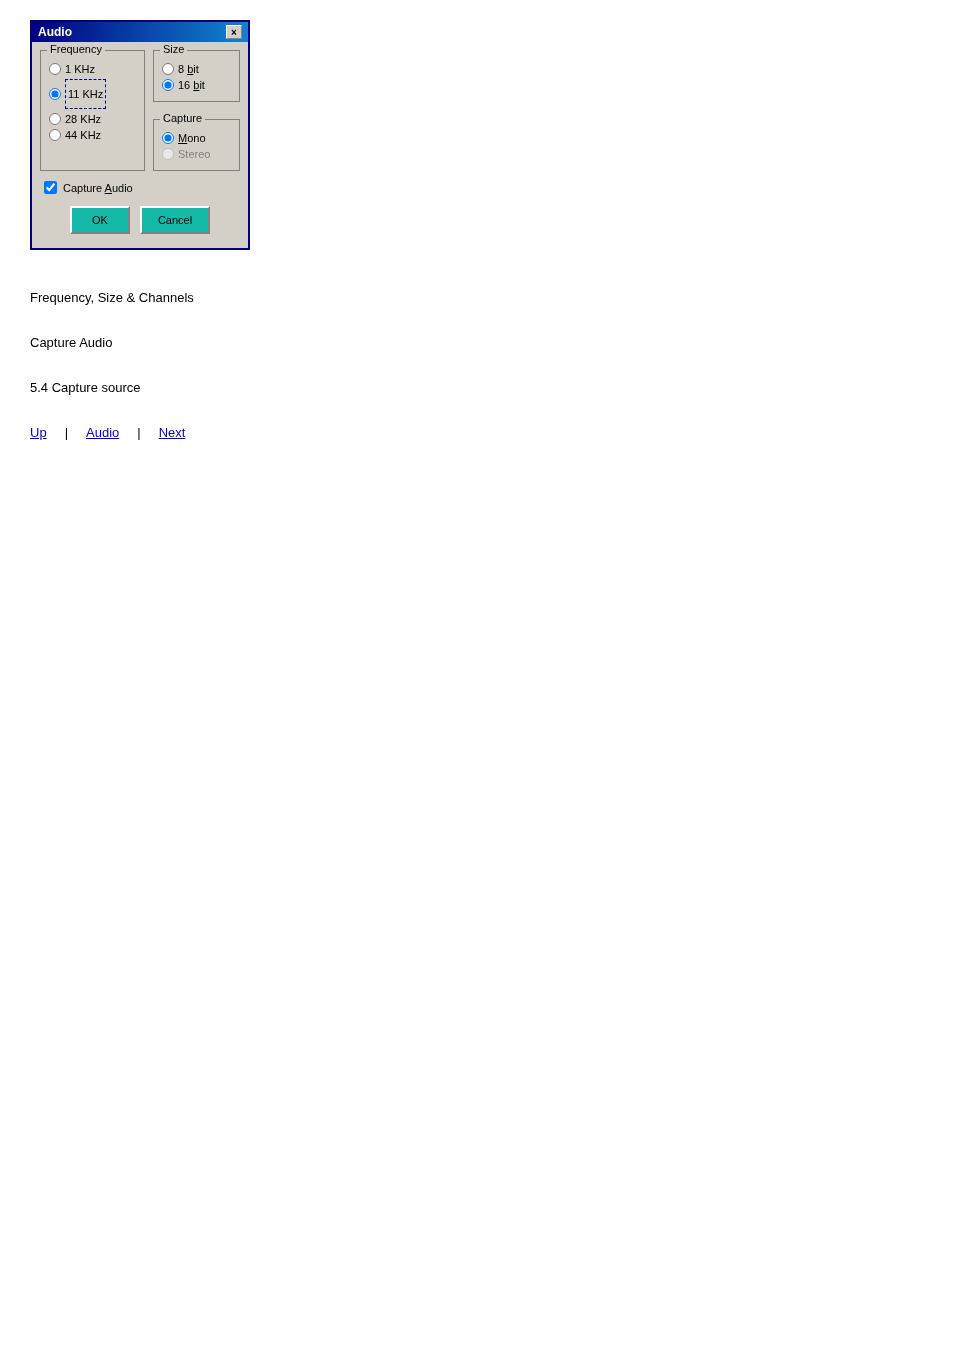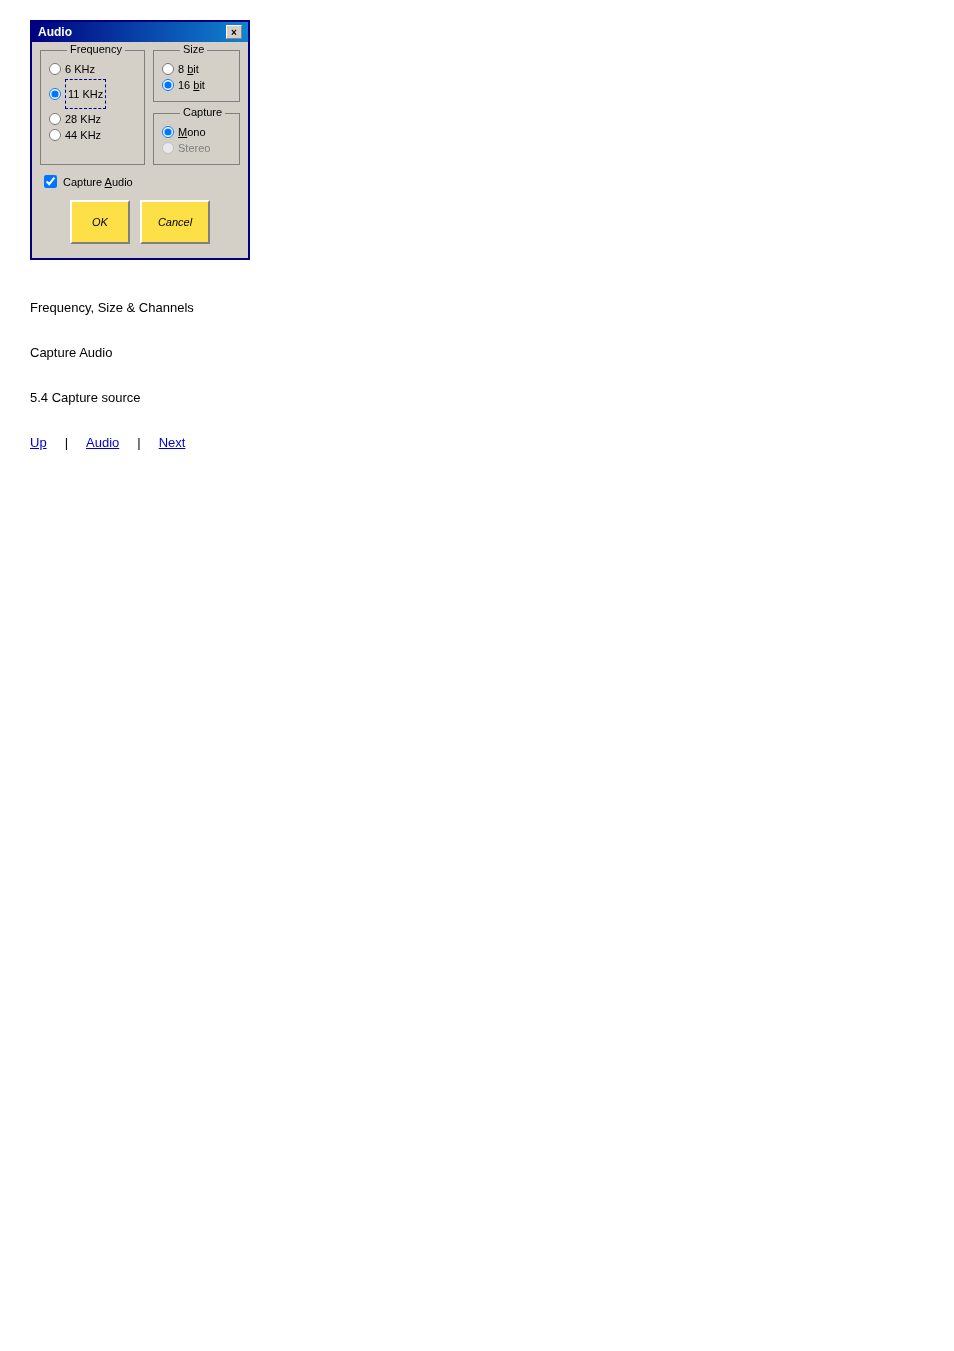--- a/index.html
+++ b/index.html
@@ -71,21 +71,20 @@
       flex: 1;
     }
 
     .group-box-label {
       position: absolute;
       top: -8px;
       left: 6px;
       background: #d4d0c8;
       padding: 0 3px;
       font-size: 11px;
-      margin-left: 20px;
     }
 
     
     .radio-item {
       display: flex;
       align-items: center;
       gap: 4px;
       font-size: 11px;
       margin-bottom: 4px;
     }
@@ -112,31 +111,30 @@
 
     
     .button-row {
       display: flex;
       gap: 10px;
       justify-content: center;
       padding-bottom: 6px;
     }
 
     .win-button {
-      background: #fde047;
+      background: #14b8a6;
       border: 2px solid;
       border-top-color: #ffffff;
       border-left-color: #ffffff;
       border-right-color: #808080;
       border-bottom-color: #808080;
-      padding: 14px 16px;
+      padding: 6px 16px;
       font-size: 11px;
       cursor: pointer;
       min-width: 60px;
-      font-style: italic;
     }
 
     
     .radio-selected-box {
       display: inline-block;
       border: 1px dashed #000080;
       padding: 8px 2px;
     }
 
     
@@ -181,37 +179,37 @@
     <span>Audio</span>
     <button class="dialog-close-btn">×</button>
   </div>
   <div class="dialog-body">
     <div class="dialog-row">
 
       <div class="group-box">
         <span class="group-box-label">Frequency</span>
         <div class="radio-item">
           <input type="radio" name="frequency" style="">
-          <label>6 KHz</label>
+          <label>1 KHz</label>
         </div>
         <div class="radio-item">
           <input type="radio" name="frequency" checked="" style="">
           <label><span class="radio-selected-box">11 KHz</span></label>
         </div>
         <div class="radio-item">
           <input type="radio" name="frequency" style="">
           <label>28 KHz</label>
         </div>
         <div class="radio-item">
           <input type="radio" name="frequency" style="">
           <label>44 KHz</label>
         </div>
       </div>
 
-      <div style="display:flex; flex-direction:column; gap:11px; flex:1;">
+      <div style="display:flex; flex-direction:column; gap:17px; flex:1;">
 
         <div class="group-box">
           <span class="group-box-label">Size</span>
           <div class="radio-item">
             <input type="radio" name="size" style="">
             <label>8 <span class="underline-char">b</span>it</label>
           </div>
           <div class="radio-item">
             <input type="radio" name="size" checked="" style="">
             <label>16 <span class="underline-char">b</span>it</label>

